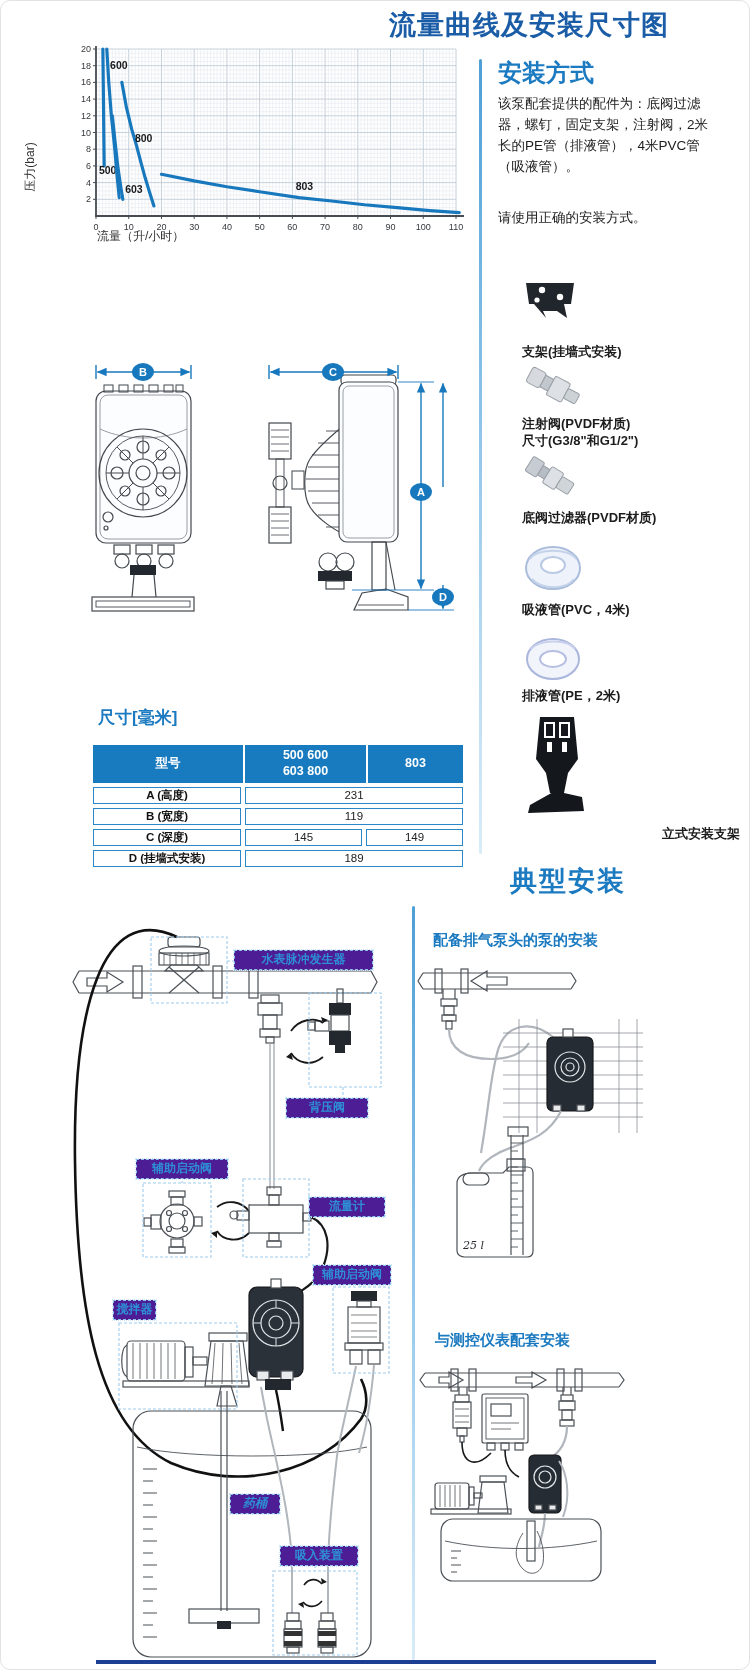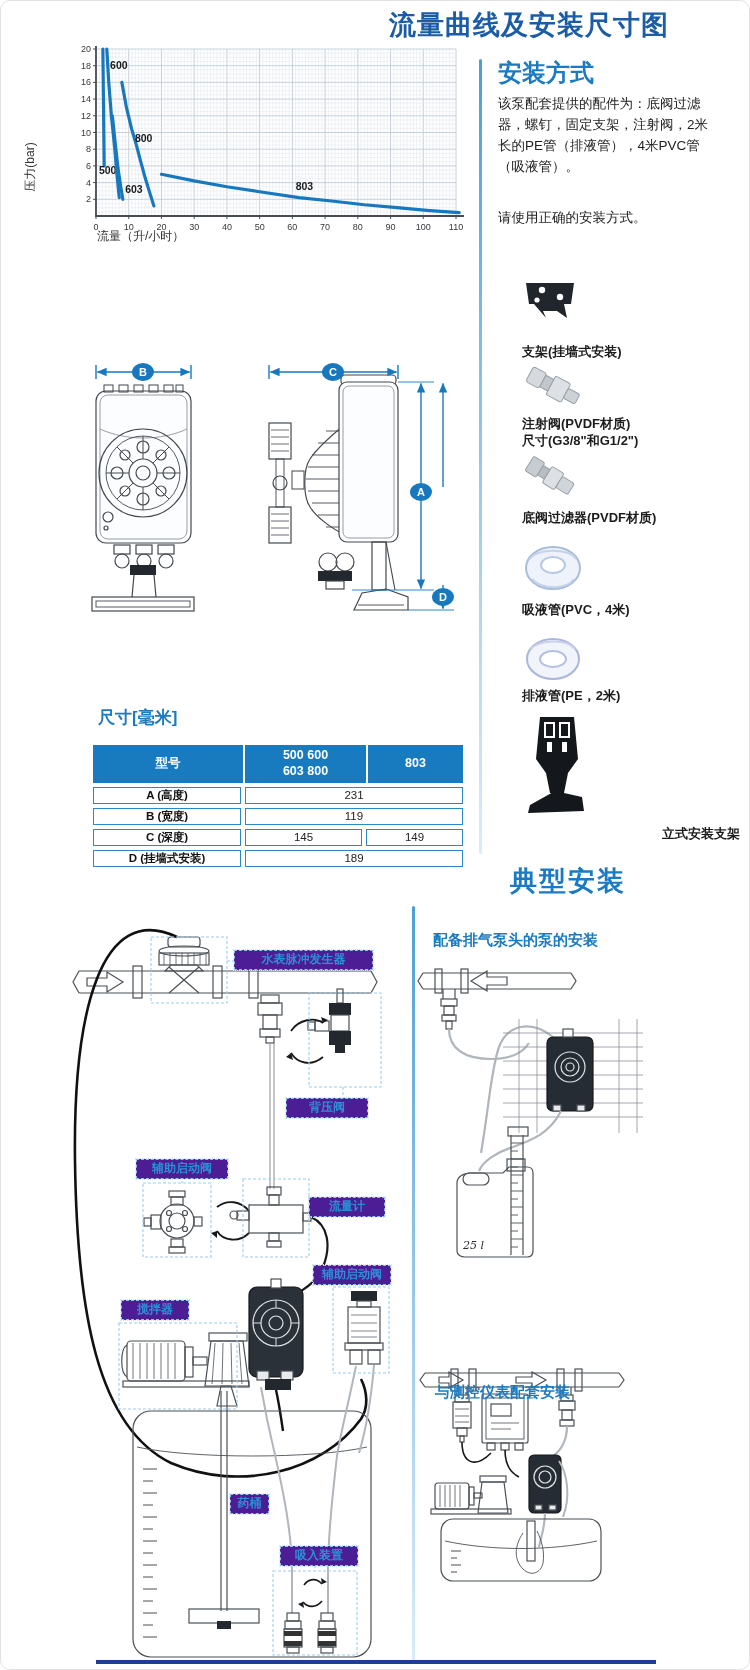--- a/index.html
+++ b/index.html
@@ -810,21 +810,21 @@
       <path d="M152,596 C160,575 156,552 148,540" stroke="#b0b6bc" stroke-width="2"></path>
     </g>
     <text x="52" y="328" font-size="11" font-style="italic" fill="#2a2d31" style="font-family:'DejaVu Serif',serif;">25 l</text>
   </svg>
 
   <div class="callout" style="left:233px;top:949px;width:139px;">水表脉冲发生器</div>
   <div class="callout" style="left:285px;top:1097px;width:82px;">背压阀</div>
   <div class="callout" style="left:135px;top:1158px;width:92px;">辅助启动阀</div>
   <div class="callout" style="left:308px;top:1196px;width:76px;">流量计</div>
   <div class="callout" style="left:312px;top:1264px;width:78px;">辅助启动阀</div>
-  <div class="callout" style="left:120px;top:1299px;width:68px;">搅拌器</div>
-  <div class="callout" style="left:229px;top:1493px;width:39px;">药桶</div>
+  <div class="callout" style="left:112px;top:1299px;width:43px;">搅拌器</div>
+  <div class="callout" style="left:229px;top:1493px;width:50px;font-style:italic;">药桶</div>
   <div class="callout" style="left:279px;top:1545px;width:78px;">吸入装置</div>
 
   <div class="subhead" style="left:432px;top:930px;">配备排气泵头的泵的安装</div>
-  <div class="subhead" style="left:434px;top:1382px;">与测控仪表配套安装</div>
+  <div class="subhead" style="left:434px;top:1330px;">与测控仪表配套安装</div>
 
   <div class="abs bottom-bar"></div>
 </div>
 
 </body></html>

